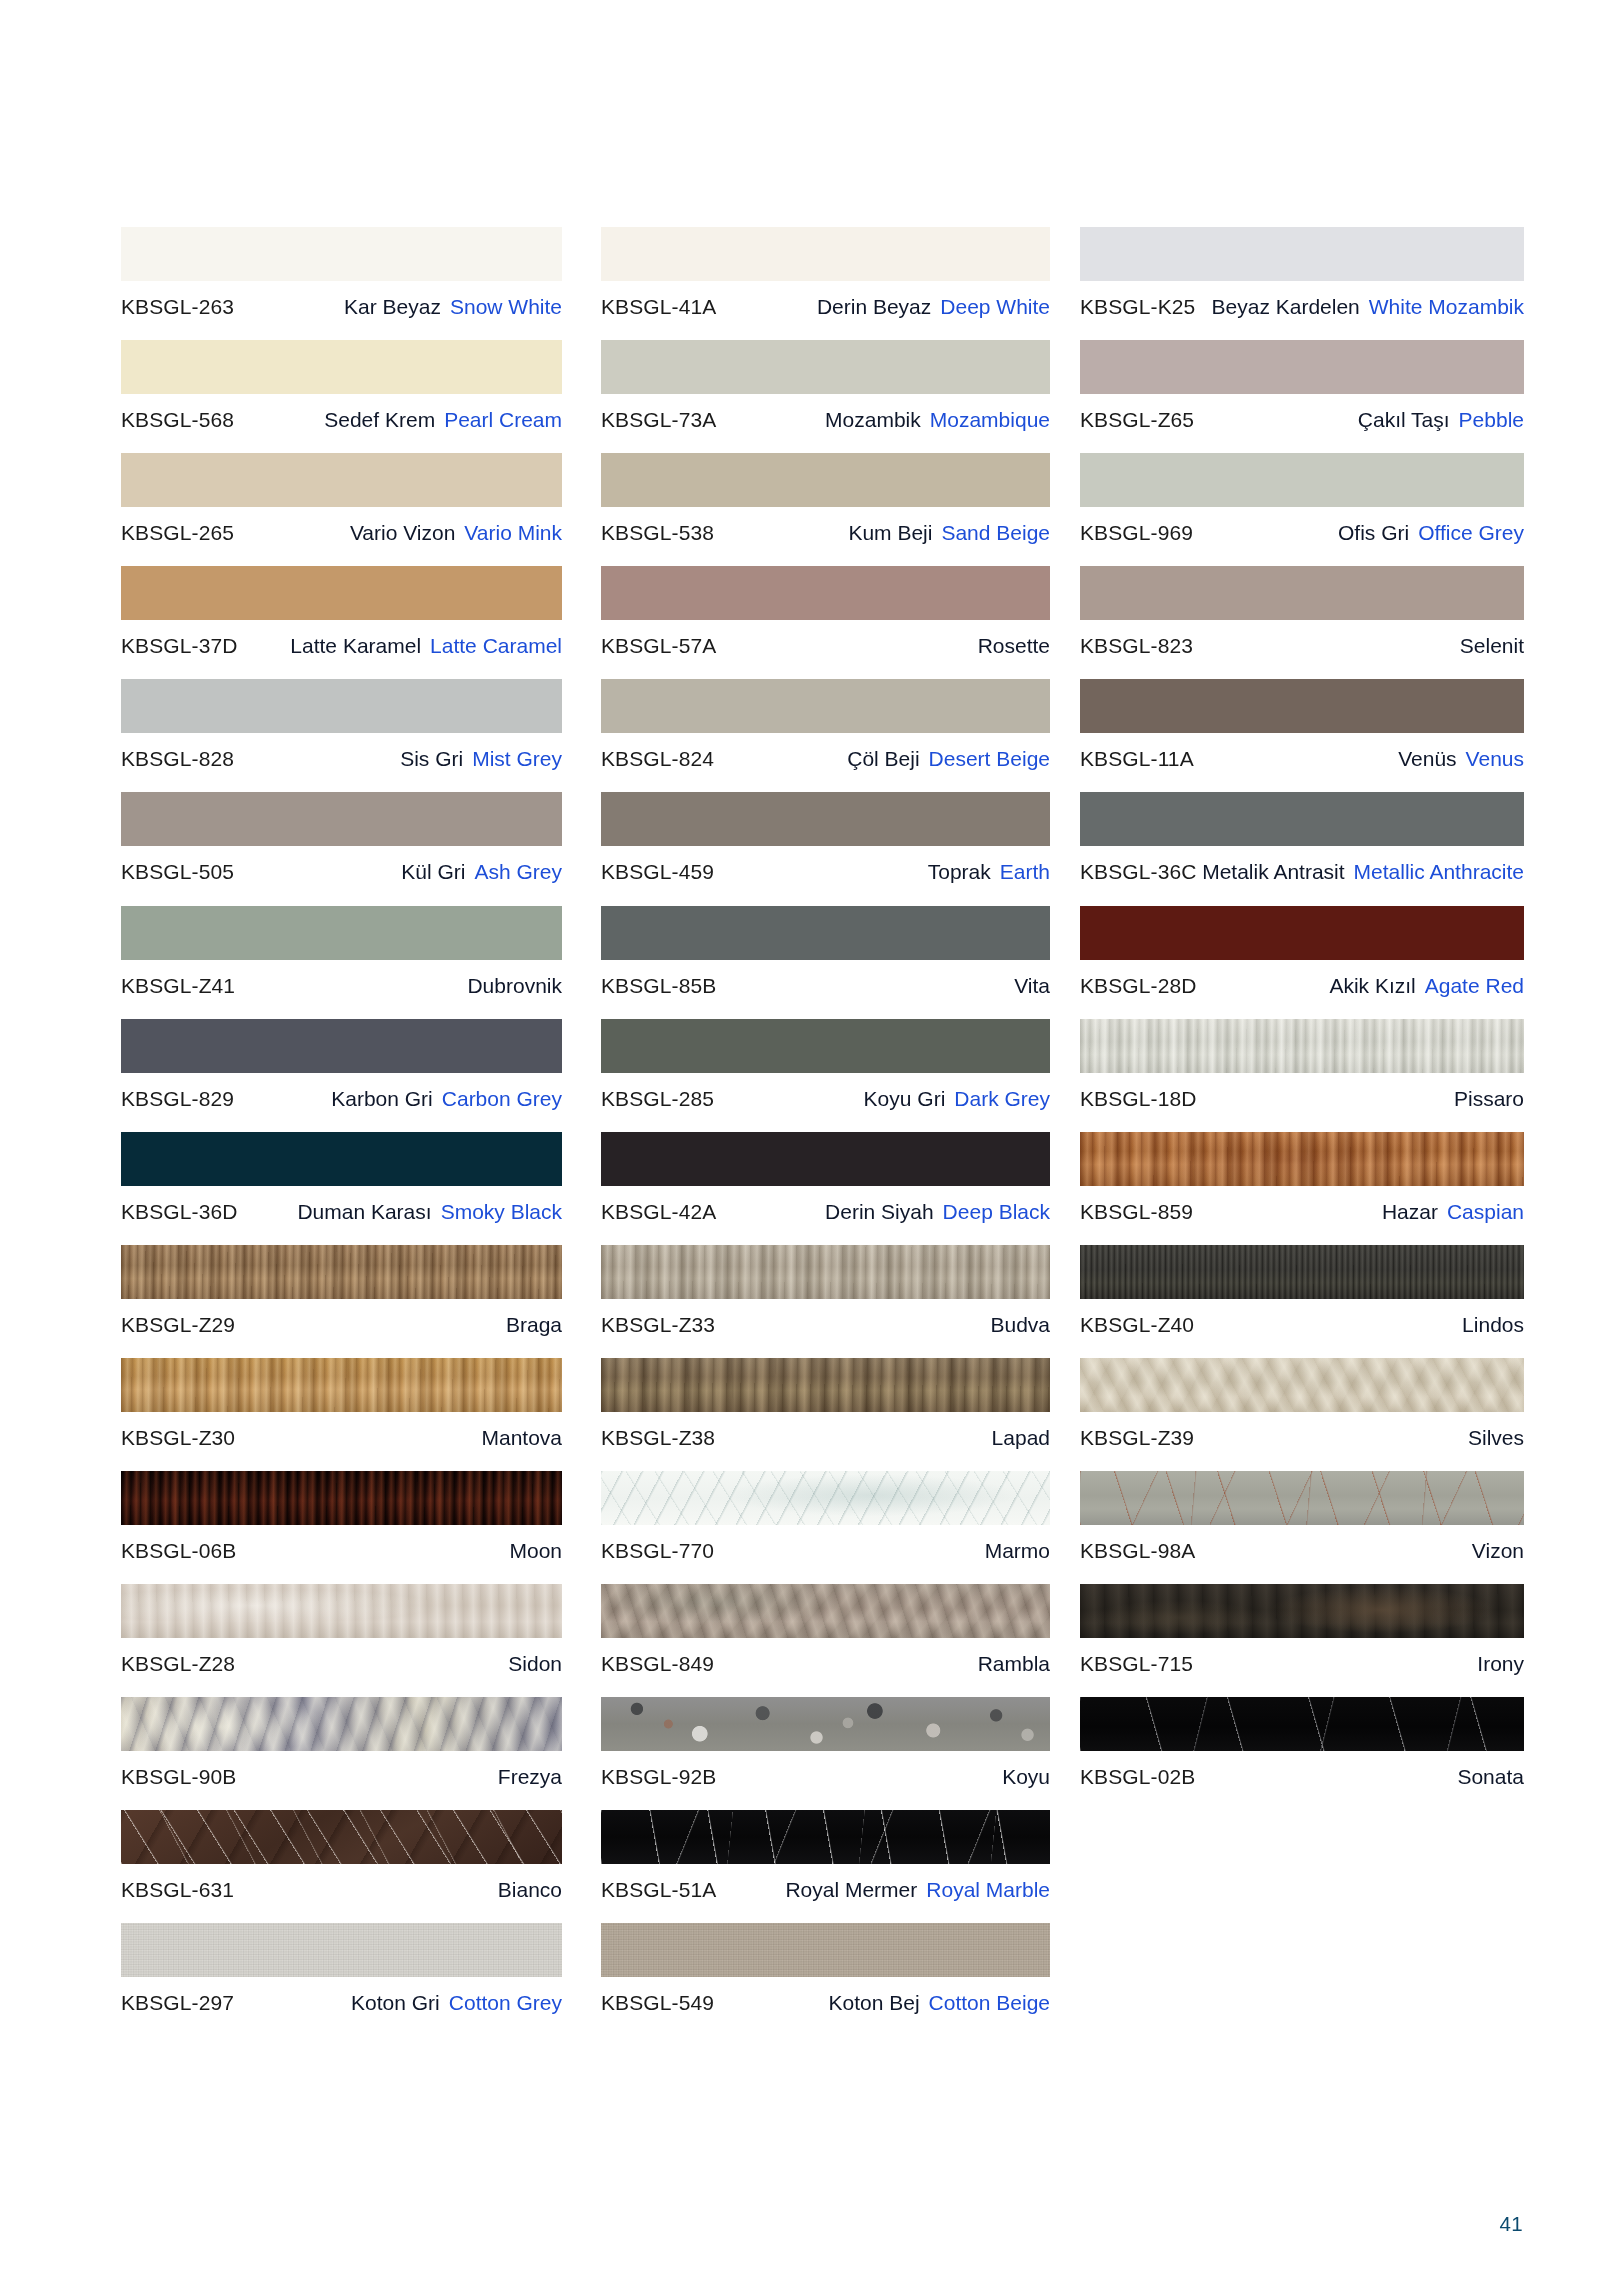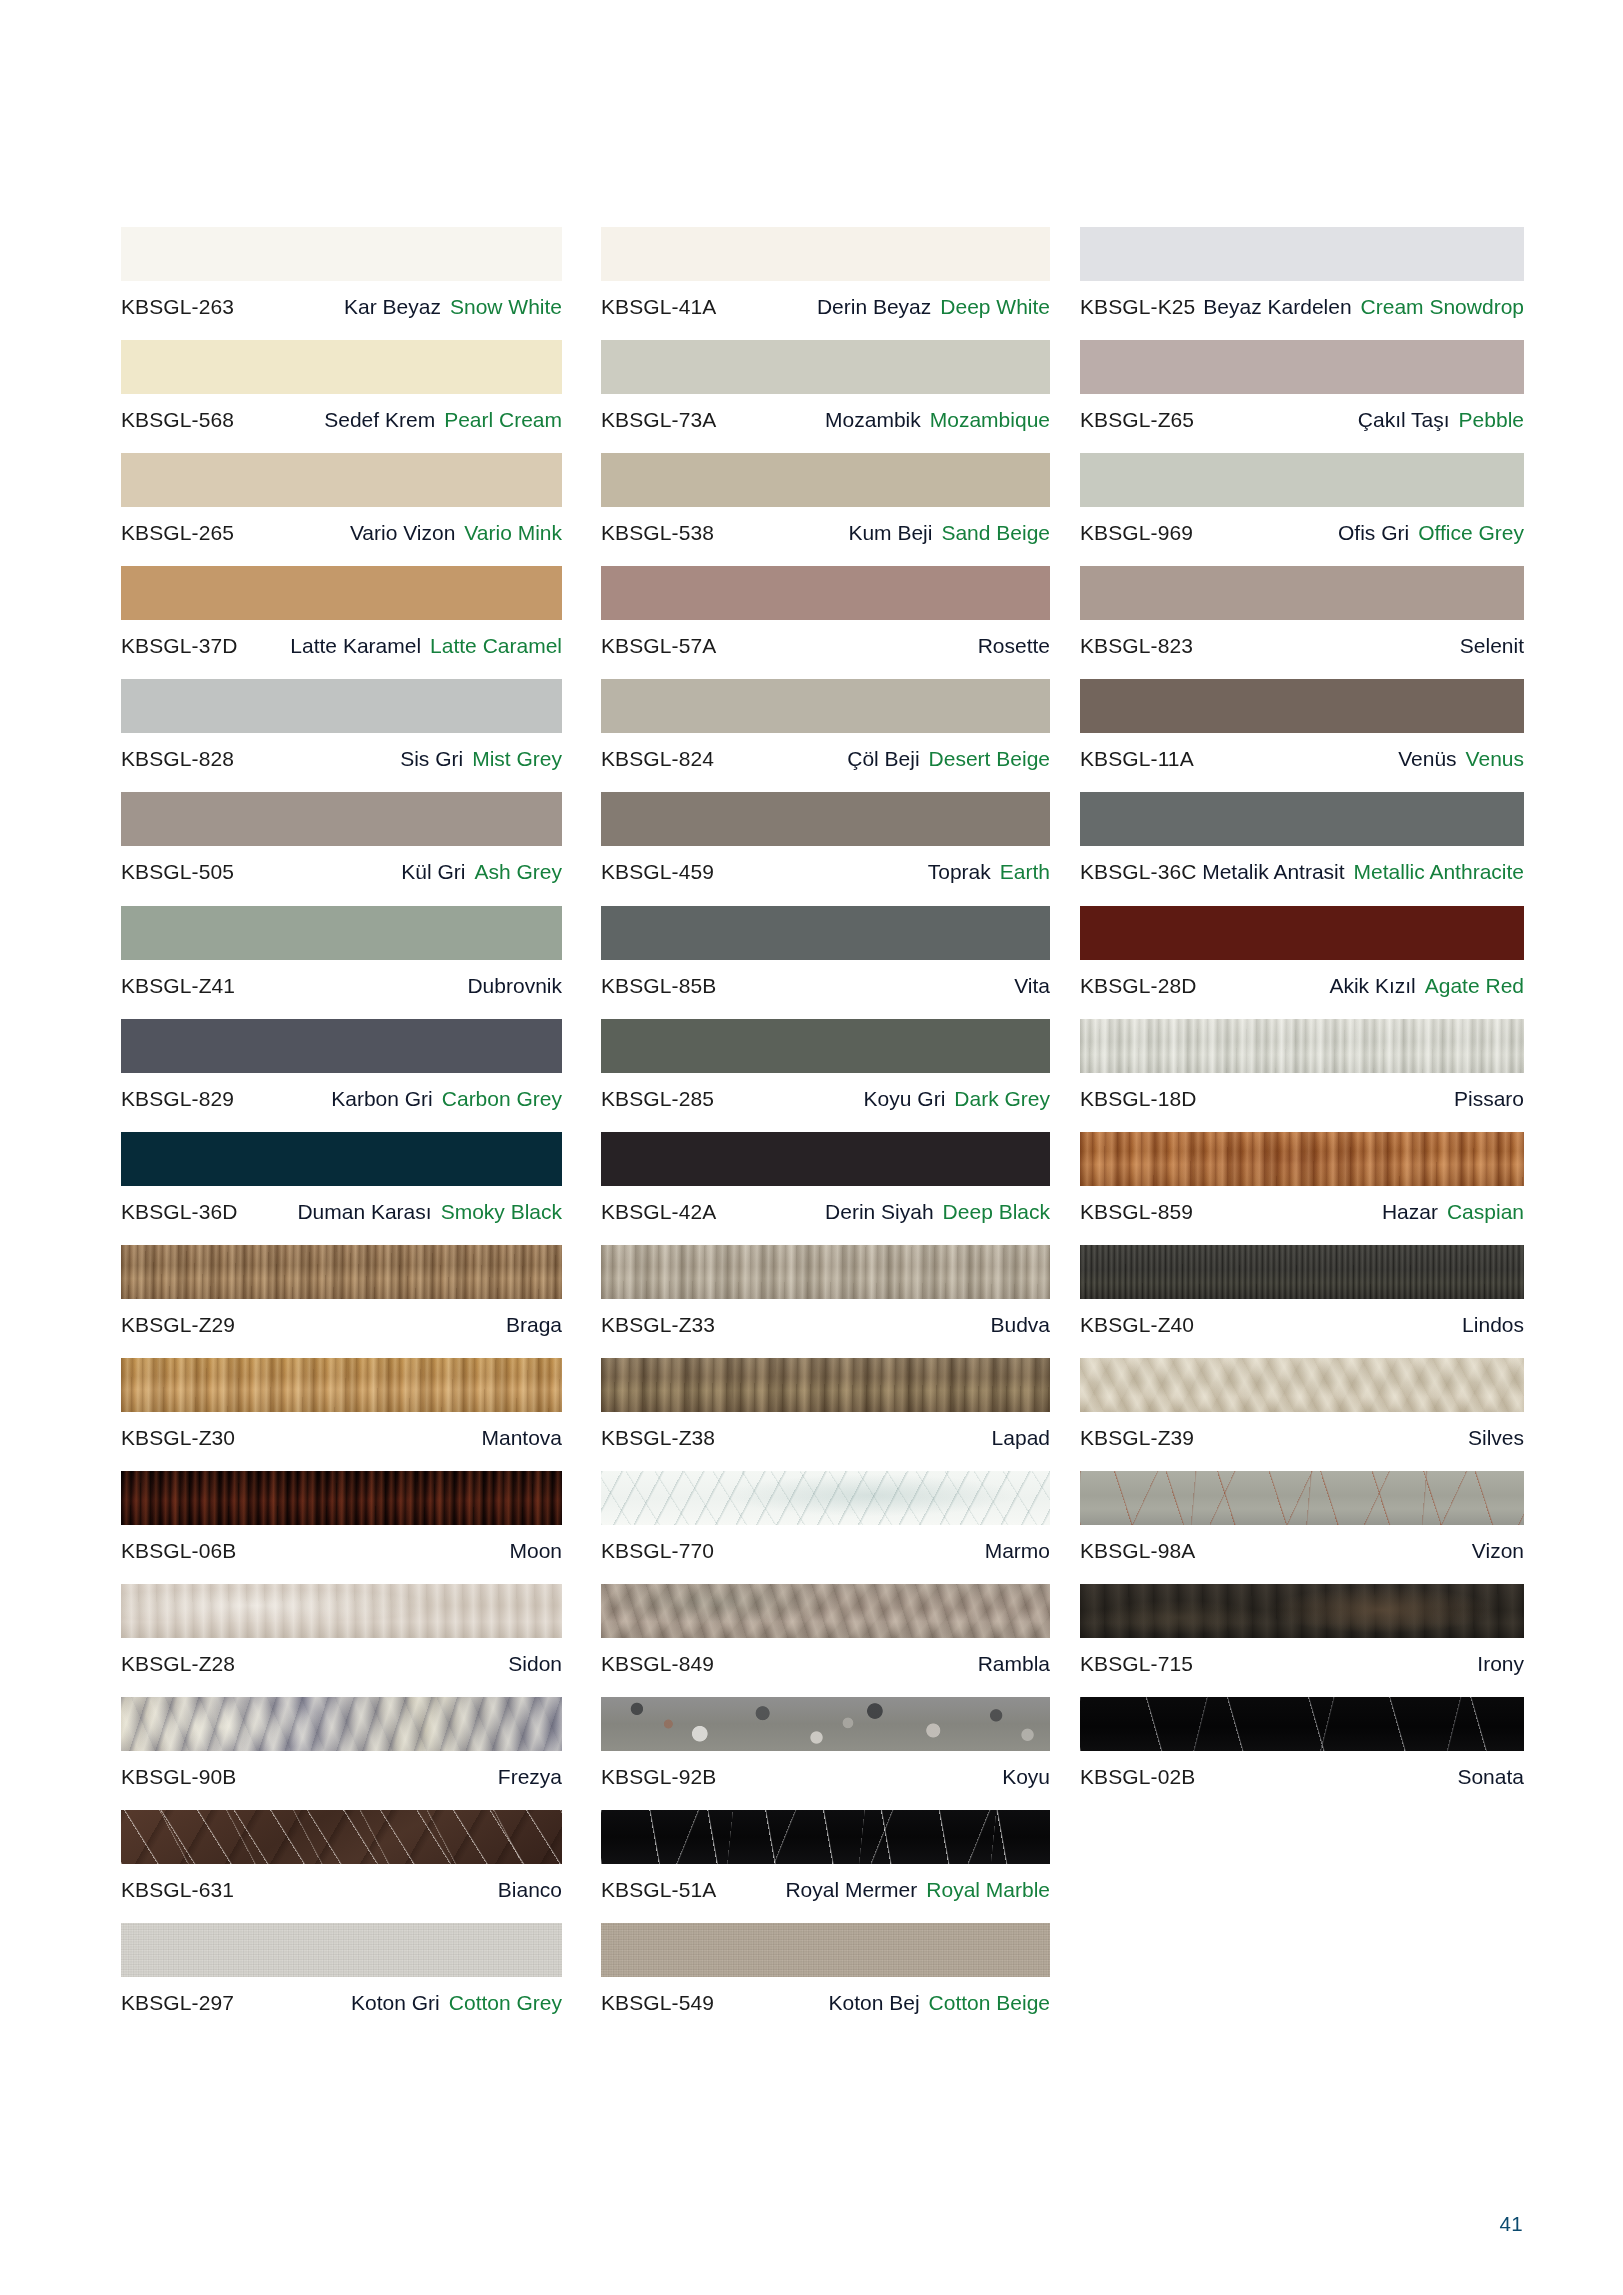--- a/index.html
+++ b/index.html
@@ -82,21 +82,21 @@
   }
   .caption .names {
     display: flex;
     align-items: baseline;
     gap: 9px;
   }
   .caption .tr {
     color: #0f172a;
   }
   .caption .en {
-    color: #15803d;
+    color: #1d4ed8;
   }
 
   .page-number {
     position: absolute;
     right: 100px;
     bottom: 59px;
     font-size: 20.5px;
     color: #0c4a6e;
     letter-spacing: 0.3px;
   }
@@ -484,21 +484,21 @@
     <div class="gap2"></div>
     <div class="col c3">
         <div class="swatch-item">
           <div class="chip" style="background-color: rgb(224, 225, 229);">
             <div class="tex" style="background: linear-gradient(rgb(224, 225, 229), rgb(224, 225, 229));"></div>
           </div>
           <div class="caption">
             <span class="code">KBSGL-K25</span>
             <span class="names">
               <span class="tr">Beyaz Kardelen</span>
-              <span class="en">Cream Snowdrop</span>
+              <span class="en">White Mozambik</span>
             </span>
           </div>
         </div>
         <div class="swatch-item">
           <div class="chip" style="background-color: rgb(187, 173, 170);">
             <div class="tex" style="background: linear-gradient(rgb(187, 173, 170), rgb(187, 173, 170));"></div>
           </div>
           <div class="caption">
             <span class="code">KBSGL-Z65</span>
             <span class="names">

